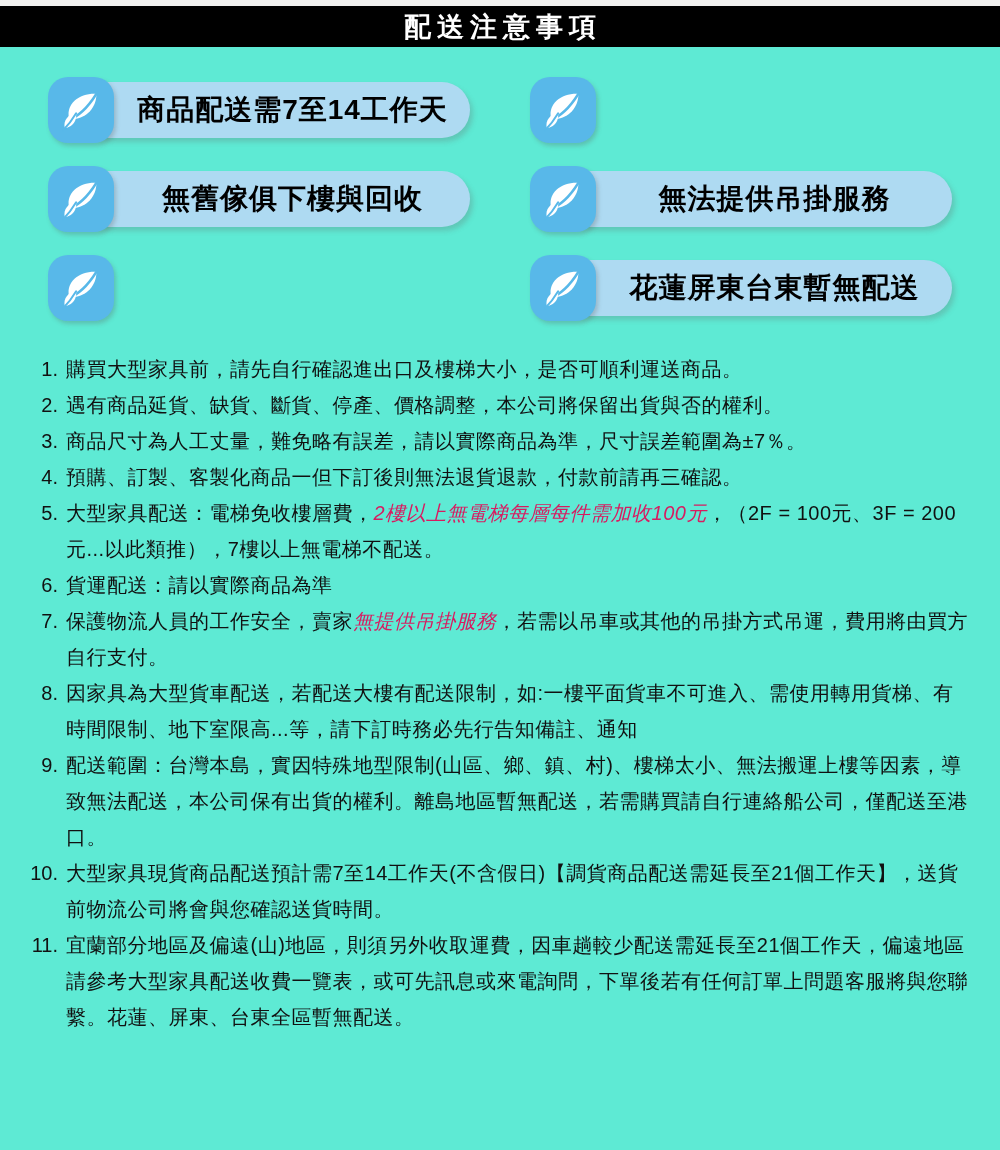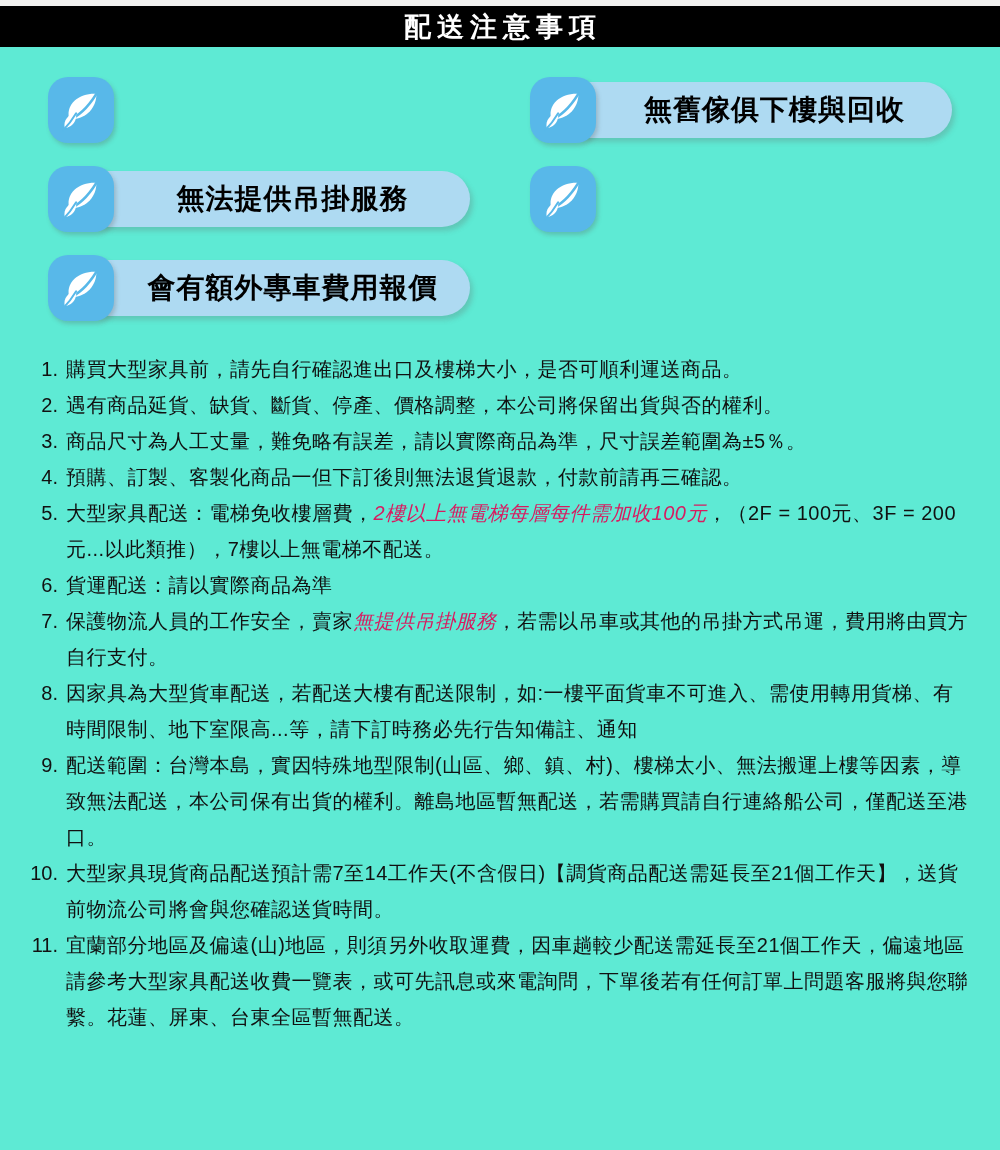--- a/index.html
+++ b/index.html
@@ -116,20 +116,36 @@
   <svg viewBox="0 0 64 64" xmlns="http://www.w3.org/2000/svg" aria-hidden="true">
 
     <path d="M17 41 C14 24 30 11 51 12 C51 29 39 42 23 43 C20 43 18 42 17 41 Z" fill="#ffffff"></path>
 
     <path d="M15 45 C24 42 38 33 51 12" fill="none" stroke="#58b8e9" stroke-width="3" stroke-linecap="round"></path>
 
     <path d="M12 54 C10 45 16 37 26 36 C27 45 22 52 14 54 Z" fill="#ffffff"></path>
     <path d="M10 57 C15 52 20 46 26 36" fill="none" stroke="#58b8e9" stroke-width="2.4" stroke-linecap="round"></path>
   </svg>
 </div>
+        <div class="badge-pill">
+          <span class="badge-label">商品配送需7至14工作天</span>
+        </div>
+      </div>
+      <div class="badge">
+        <div class="badge-icon">
+  <svg viewBox="0 0 64 64" xmlns="http://www.w3.org/2000/svg" aria-hidden="true">
+
+    <path d="M17 41 C14 24 30 11 51 12 C51 29 39 42 23 43 C20 43 18 42 17 41 Z" fill="#ffffff"></path>
+
+    <path d="M15 45 C24 42 38 33 51 12" fill="none" stroke="#58b8e9" stroke-width="3" stroke-linecap="round"></path>
+
+    <path d="M12 54 C10 45 16 37 26 36 C27 45 22 52 14 54 Z" fill="#ffffff"></path>
+    <path d="M10 57 C15 52 20 46 26 36" fill="none" stroke="#58b8e9" stroke-width="2.4" stroke-linecap="round"></path>
+  </svg>
+</div>
       </div>
       <div class="badge">
         <div class="badge-icon">
   <svg viewBox="0 0 64 64" xmlns="http://www.w3.org/2000/svg" aria-hidden="true">
 
     <path d="M17 41 C14 24 30 11 51 12 C51 29 39 42 23 43 C20 43 18 42 17 41 Z" fill="#ffffff"></path>
 
     <path d="M15 45 C24 42 38 33 51 12" fill="none" stroke="#58b8e9" stroke-width="3" stroke-linecap="round"></path>
 
     <path d="M12 54 C10 45 16 37 26 36 C27 45 22 52 14 54 Z" fill="#ffffff"></path>
@@ -175,37 +191,37 @@
 
     <path d="M17 41 C14 24 30 11 51 12 C51 29 39 42 23 43 C20 43 18 42 17 41 Z" fill="#ffffff"></path>
 
     <path d="M15 45 C24 42 38 33 51 12" fill="none" stroke="#58b8e9" stroke-width="3" stroke-linecap="round"></path>
 
     <path d="M12 54 C10 45 16 37 26 36 C27 45 22 52 14 54 Z" fill="#ffffff"></path>
     <path d="M10 57 C15 52 20 46 26 36" fill="none" stroke="#58b8e9" stroke-width="2.4" stroke-linecap="round"></path>
   </svg>
 </div>
         <div class="badge-pill">
-          <span class="badge-label">會有額外專車費用報價</span>
+          <span class="badge-label">花蓮屏東台東暫無配送</span>
         </div>
       </div>
     </div>
 
   <div class="notes">
       <div class="note-item">
         <span class="note-num">1.</span>
         <span class="note-text"><span>購買大型家具前，請先自行確認進出口及樓梯大小，是否可順利運送商品。</span></span>
       </div>
       <div class="note-item">
         <span class="note-num">2.</span>
         <span class="note-text"><span>遇有商品延貨、缺貨、斷貨、停產、價格調整，本公司將保留出貨與否的權利。</span></span>
       </div>
       <div class="note-item">
         <span class="note-num">3.</span>
-        <span class="note-text"><span>商品尺寸為人工丈量，難免略有誤差，請以實際商品為準，尺寸誤差範圍為±5％。</span></span>
+        <span class="note-text"><span>商品尺寸為人工丈量，難免略有誤差，請以實際商品為準，尺寸誤差範圍為±7％。</span></span>
       </div>
       <div class="note-item">
         <span class="note-num">4.</span>
         <span class="note-text"><span>預購、訂製、客製化商品一但下訂後則無法退貨退款，付款前請再三確認。</span></span>
       </div>
       <div class="note-item">
         <span class="note-num">5.</span>
         <span class="note-text"><span>大型家具配送：電梯免收樓層費，</span><span class="red">2樓以上無電梯每層每件需加收100元</span><span>，（2F = 100元、3F = 200元...以此類推），7樓以上無電梯不配送。</span></span>
       </div>
       <div class="note-item">

